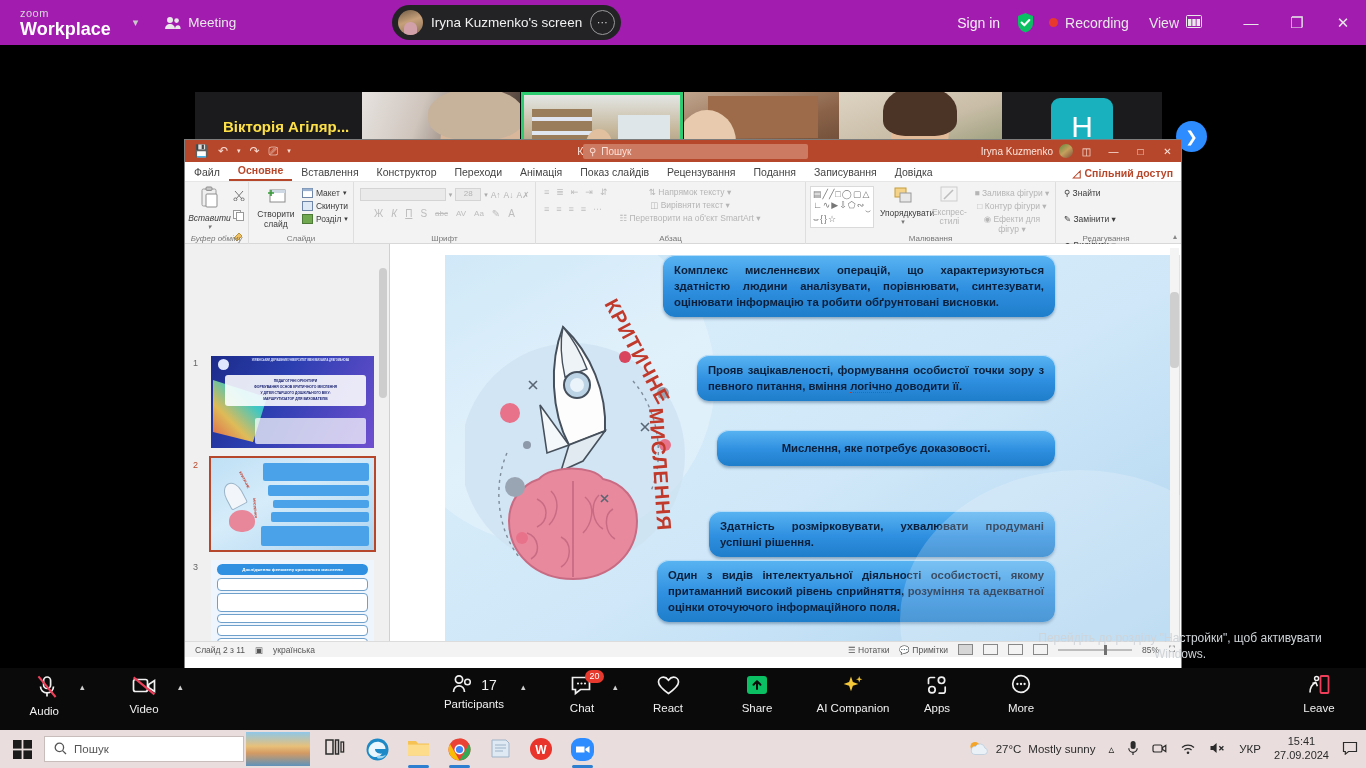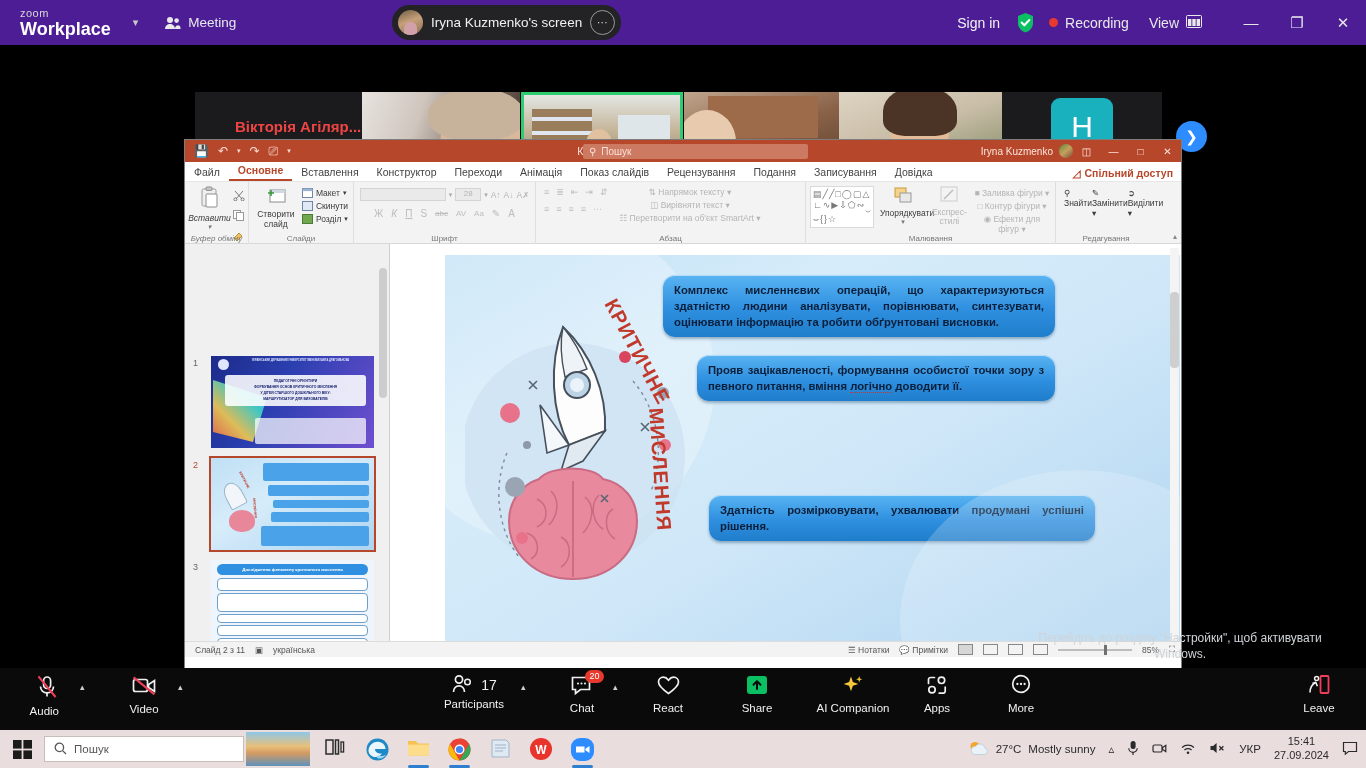--- a/index.html
+++ b/index.html
@@ -7,21 +7,21 @@
     width: 1366px; height: 768px;
     overflow: hidden;
     font-family: "Liberation Sans", sans-serif;
     background: #000;
   }
   #app { position: relative; width: 1366px; height: 768px; }
 
   
   .zoom-header {
     position: absolute; left: 0; top: 0; width: 1366px; height: 45px;
-    background: #4c1d95; display: flex; align-items: center;
+    background: #a21caf; display: flex; align-items: center;
     color: #e9e9ea;
   }
   .zoom-logo { margin-left: 20px; line-height: 1.0; }
   .zoom-logo .l1 { font-size: 11px; letter-spacing: .5px; color: #d7d7d8; }
   .zoom-logo .l2 { font-size: 18px; font-weight: 700; color: #fff; margin-top: 1px;}
   .hdr-caret { margin-left: 22px; font-size: 11px; color: #c9c9ca; }
   .hdr-meeting { display: flex; align-items: center; gap: 7px; margin-left: 26px; font-size: 13.5px; }
   .meeting-ico svg { display: block; }
   .screen-pill {
     position: absolute; left: 392px; top: 5px; height: 35px;
@@ -65,21 +65,21 @@
   .mute-ico { display:inline-block; width:10px; height:12px; position:relative; flex:none; }
   .mute-ico::before{
     content:""; position:absolute; left:3px; top:1px; width:4px; height:7px; border-radius:2px;
     background:#cfcfd1;
   }
   .mute-ico::after{
     content:""; position:absolute; left:-1px; top:-1px; width:13px; height:1.6px;
     background:#ec2f3f; transform: rotate(58deg); transform-origin: left top;
   }
   .tile-a { left:195px; width:167px; background:#1b1b1d; }
-  .tile-a .bigname { position:absolute; left:28px; top:26px; font-size:15px; font-weight:700; color:#ef4444;margin-left:12px; }
+  .tile-a .bigname { position:absolute; left:28px; top:26px; font-size:15px; font-weight:700; color:#fde047; }
   .tile-b { left:362px; width:158px; background:#cfc6c0; }
   .tile-c { left:521px; width:162px; border:3px solid #2ecc71; background:#9fa9a6; }
   .tile-d { left:684px; width:155px; background:#8e7b6e; }
   .tile-e { left:839px; width:163px; background:#b9b0a4; }
   .tile-f { left:1002px; width:160px; background:#1b1b1d; }
   .avatar-sq {
     position:absolute; left:50%; top:6px; transform:translateX(-50%);
     width:62px; height:58px; border-radius:9px; background:#18b1bd;
     color:#fff; font-size:30px; display:flex; align-items:center; justify-content:center;
   }
@@ -532,21 +532,21 @@
           <div style="display:flex;flex-direction:column;gap:3px;padding-top:2px;">
             <span class="rbtn dim">■ <span>Заливка фігури</span> ▾</span>
             <span class="rbtn dim">□ <span>Контур фігури</span> ▾</span>
             <span class="rbtn dim">◉ <span>Ефекти для фігур</span> ▾</span>
           </div>
         </div>
         <div class="glabel">Малювання</div>
       </div>
 
       <div class="rgroup" style="width:100px;border-right:none;">
-        <div style="display:flex;flex-direction:row;gap:0;padding:6px 0 0 8px;width:100%;">
+        <div style="display:flex;flex-direction:column;gap:16px;padding:6px 0 0 8px;width:100%;">
           <span class="rbtn" style="text-align:left">⚲ <span>Знайти</span></span>
           <span class="rbtn" style="text-align:left">✎ <span>Замінити</span> ▾</span>
           <span class="rbtn" style="text-align:left">➲ <span>Виділити</span> ▾</span>
         </div>
         <div class="glabel">Редагування</div>
       </div>
       <div style="position:absolute;right:4px;bottom:2px;font-size:8px;color:#888;">▴</div>
     </div>
 
     <div class="ppt-body">
@@ -633,23 +633,25 @@
               <g stroke="#5a6673" stroke-width="1.6">
                 <path d="M64 96 l8 8 M72 96 l-8 8"></path>
                 <path d="M176 138 l8 8 M184 138 l-8 8"></path>
                 <path d="M136 210 l7 7 M143 210 l-7 7"></path>
               </g>
             </svg>
           </div>
           <div class="kr-text" style="left:175px;top:40px;transform:rotate(62deg);transform-origin:left top;">КРИТИЧНЕ</div>
           <div class="kr-text" style="left:222px;top:152px;transform:rotate(86deg);transform-origin:left top;">МИСЛЕННЯ</div>
 
-          <div class="bubble" style="left:218px;top:20px;width:392px;">Комплекс мисленнєвих операцій, що характеризуються здатністю людини аналізувати, порівнювати, синтезувати, оцінювати інформацію та робити обґрунтовані висновки.</div>
+          <div class="bubble" style="left:218px;top:0;width:392px;">Комплекс мисленнєвих операцій, що характеризуються здатністю людини аналізувати, порівнювати, синтезувати, оцінювати інформацію та робити обґрунтовані висновки.</div>
           <div class="bubble" style="left:252px;top:100px;width:358px;">Прояв зацікавленості, формування особистої точки зору з певного питання, вміння <span class="u-line">логічно</span> доводити її.</div>
-          <div class="bubble" style="left:264px;top:240px;width:386px;">Здатність розмірковувати, ухвалювати продумані успішні рішення.</div>
+          <div class="bubble center" style="left:272px;top:175px;width:338px;padding-top:10px;padding-bottom:10px;">Мислення, яке потребує доказовості.</div>
+          <div class="bubble" style="left:264px;top:256px;width:346px;">Здатність розмірковувати, ухвалювати продумані успішні рішення.</div>
+          <div class="bubble" style="left:212px;top:305px;width:398px;">Один з видів інтелектуальної діяльності особистості, якому притаманний високий рівень сприйняття, розуміння та адекватної оцінки оточуючого інформаційного поля.</div>
         </div>
 
         <div class="canvas-scroll">
           <div class="bar"></div>
         </div>
       </div>
 
       <div class="ppt-status">
         <span class="seg">Слайд 2 з 11</span>
         <span class="seg">▣</span>

